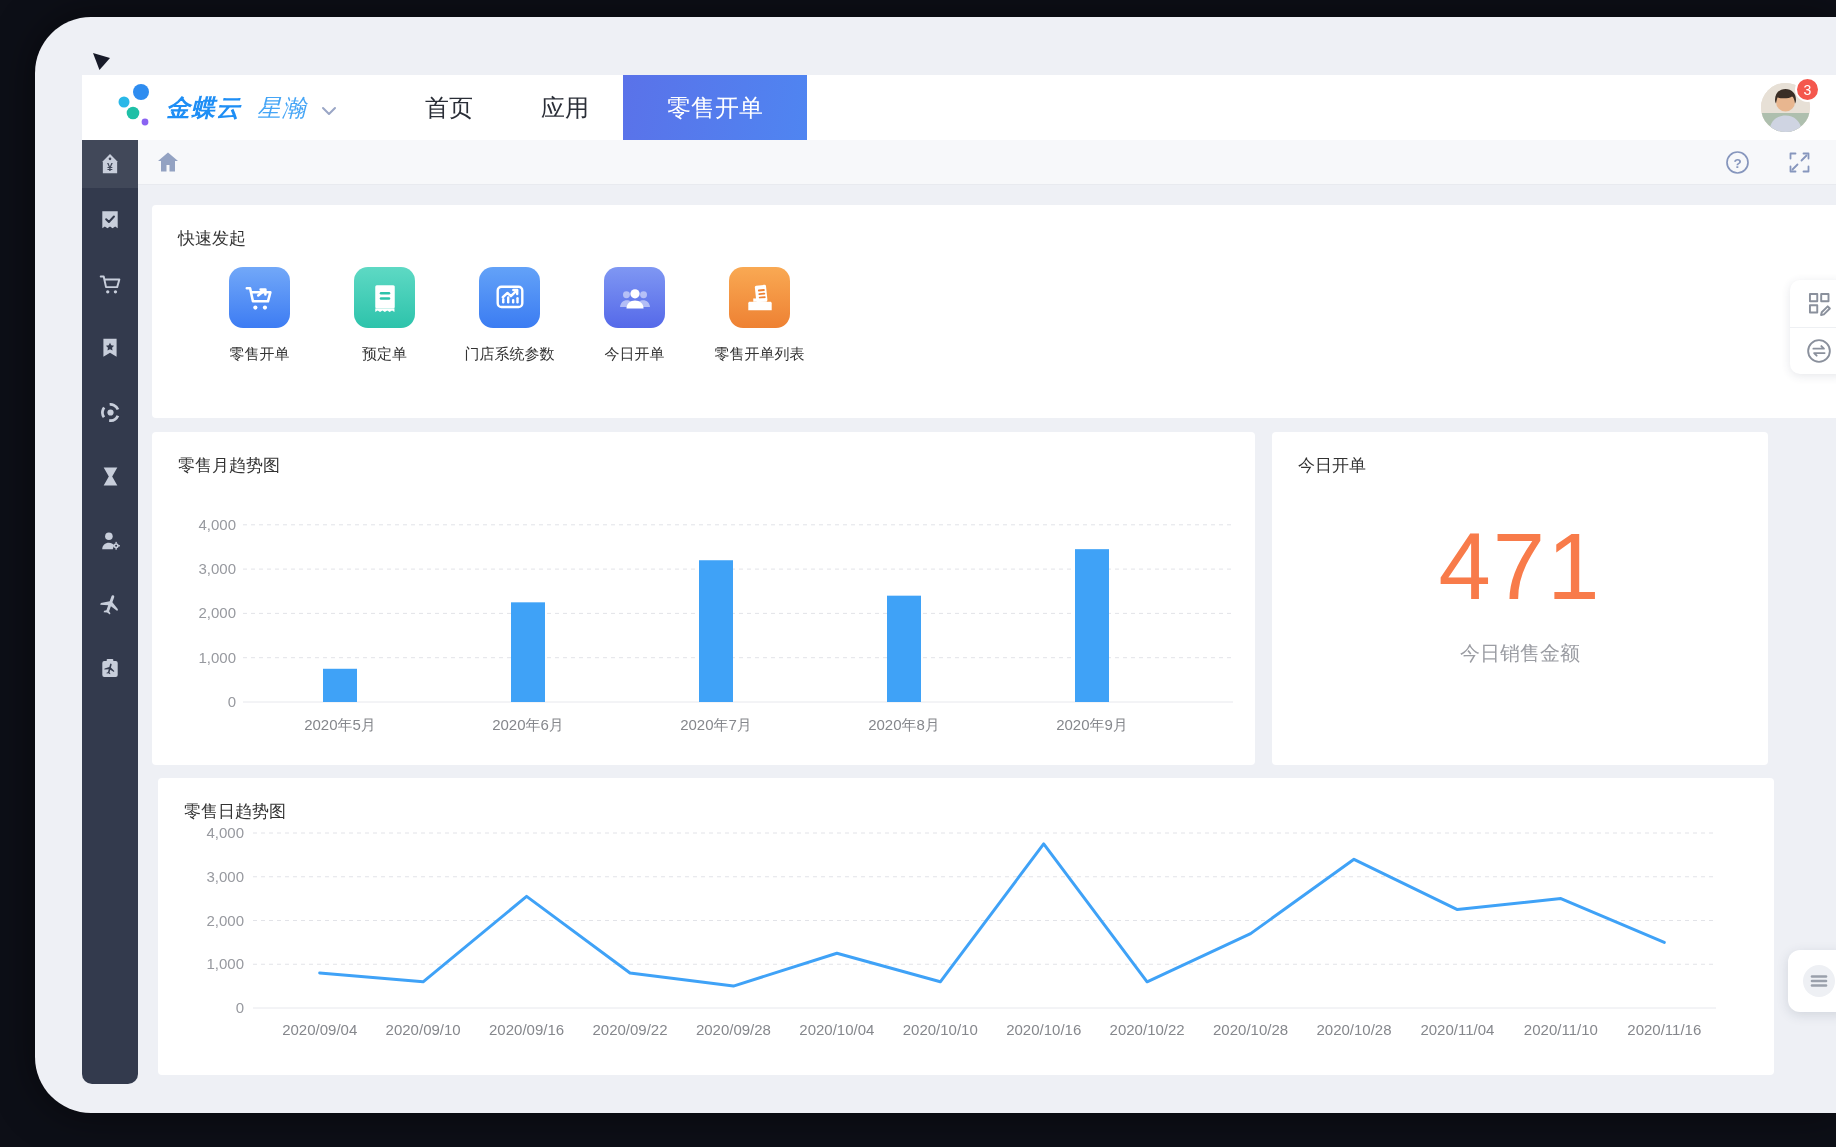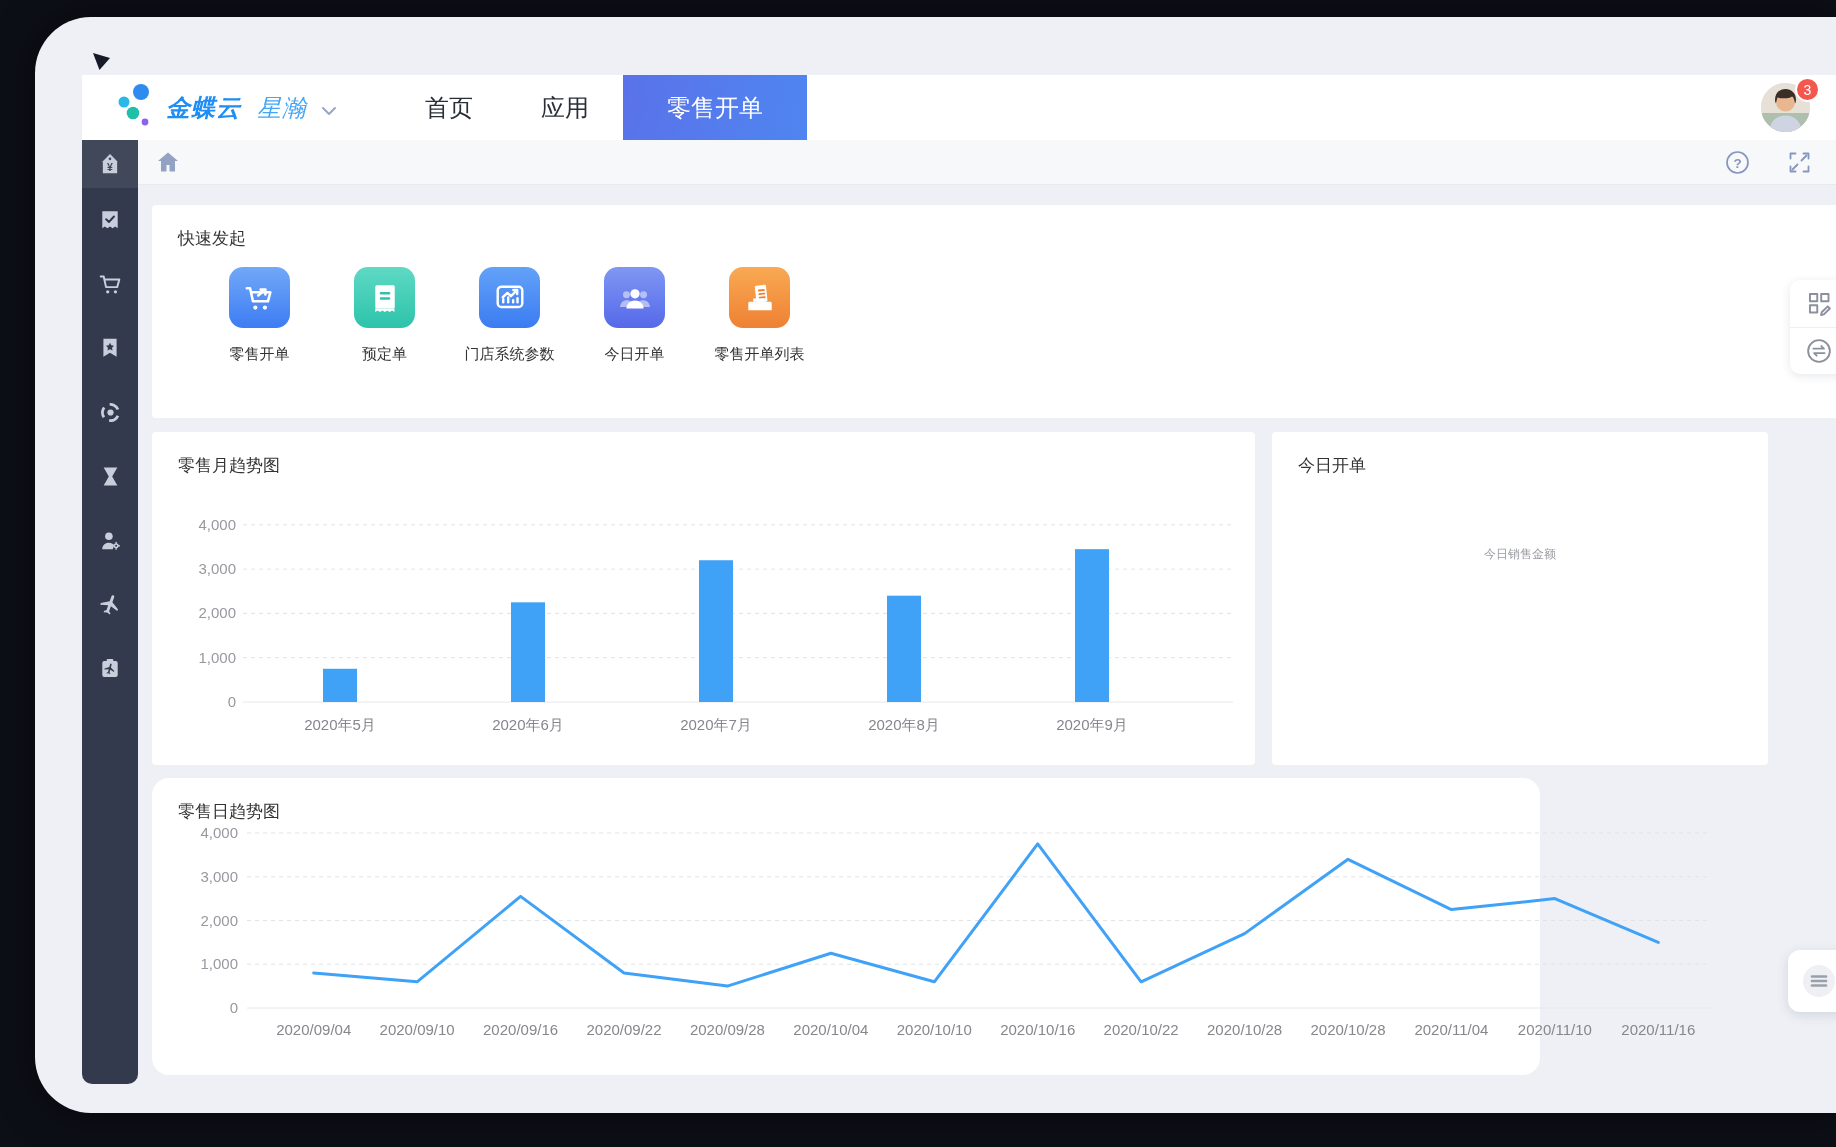--- a/index.html
+++ b/index.html
@@ -33,31 +33,31 @@
   .sidebar{position:absolute;left:47px;top:123px;width:56px;height:944px;background:#333a4d;
     border-radius:0 0 10px 10px;display:flex;flex-direction:column;align-items:stretch;z-index:5;}
   .side-item{height:64px;display:flex;align-items:center;justify-content:center;cursor:pointer;}
   .side-item.first{height:48px;background:#414859;}
   
   .card{position:absolute;background:#fff;border-radius:4px;}
   .card-title{position:absolute;left:26px;top:22px;font-size:17px;color:#333;font-weight:500;}
   #card-quick{left:117px;top:188px;width:1712px;height:213px;}
   #card-month{left:117px;top:415px;width:1103px;height:333px;padding-left:36px;}
   #card-today{left:1237px;top:415px;width:496px;height:333px;}
-  #card-day{left:117px;top:761px;width:1388px;height:297px;border-radius:17px;}
+  #card-day{left:123px;top:761px;width:1616px;height:297px;}
   
   .tiles{position:absolute;left:45px;top:62px;display:flex;}
   .tile{width:125px;display:flex;flex-direction:column;align-items:center;cursor:pointer;margin-right:0;}
   .tile-icon{width:61px;height:61px;border-radius:14px;display:flex;align-items:center;justify-content:center;}
   .tile-icon.outline{background:#fff;border:1px solid #e4e7ee;box-shadow:0 1px 4px rgba(60,80,140,.06);}
   .tile-label{margin-top:17px;font-size:15px;color:#333;white-space:nowrap;}
   
   .today-body{position:absolute;left:0;right:0;top:88px;display:flex;flex-direction:column;align-items:center;}
   .today-num{font-size:94px;line-height:1;color:#f87b4a;font-weight:400;letter-spacing:2px;}
-  .today-cap{margin-top:26px;font-size:12px;color:#9b9da3;}
+  .today-cap{margin-top:26px;font-size:20px;color:#9b9da3;}
   
   .edge-panel{position:absolute;right:-12px;top:263px;width:58px;background:#fff;border-radius:10px;
     box-shadow:0 2px 10px rgba(50,60,90,.12);z-index:6;}
   .edge-btn{width:58px;height:47px;display:flex;align-items:center;justify-content:center;cursor:pointer;}
   .edge-btn + .edge-btn{border-top:1px solid #eef0f3;}
   .edge-menu{position:absolute;right:-14px;top:933px;width:62px;height:62px;background:#fff;border-radius:12px;
     box-shadow:0 3px 12px rgba(50,60,90,.15);display:flex;align-items:center;justify-content:center;cursor:pointer;z-index:6;}
   svg{display:block;}
   text{font-family:"Liberation Sans","DejaVu Sans",sans-serif;}
 </style>
@@ -297,20 +297,21 @@
         <rect x="699" y="163.68" width="34" height="106.32" fill="#3fa2f7"></rect>
         <text x="716" y="298" text-anchor="middle" font-size="15" fill="#85878c">2020年8月</text>
         <rect x="887" y="117.16499999999999" width="34" height="152.835" fill="#3fa2f7"></rect>
         <text x="904" y="298" text-anchor="middle" font-size="15" fill="#85878c">2020年9月</text>
       </svg>
   </div>
 
   <div class="card" id="card-today">
     <div class="card-title">今日开单</div>
     <div class="today-body">
+      <div class="today-num" style="color: rgb(248, 123, 74);">471</div>
       <div class="today-cap">今日销售金额</div>
     </div>
   </div>
 
   <div class="card" id="card-day">
     <div class="card-title">零售日趋势图</div>
     <svg id="line-chart" width="1616" height="297">
         <line x1="95" y1="230" x2="1558" y2="230" stroke="#e7e8ed" stroke-width="1"></line>
         <text x="86" y="235" text-anchor="end" font-size="15" fill="#97999f">0</text>
         <line x1="95" y1="186.25" x2="1558" y2="186.25" stroke="#e2e3e8" stroke-width="1" stroke-dasharray="4 4"></line>

